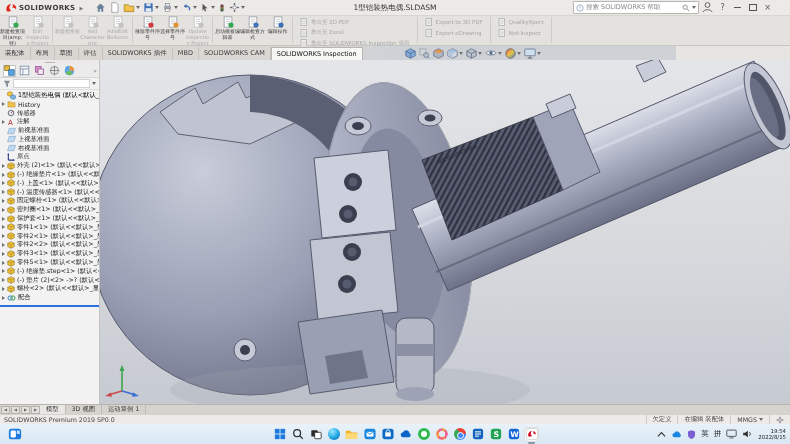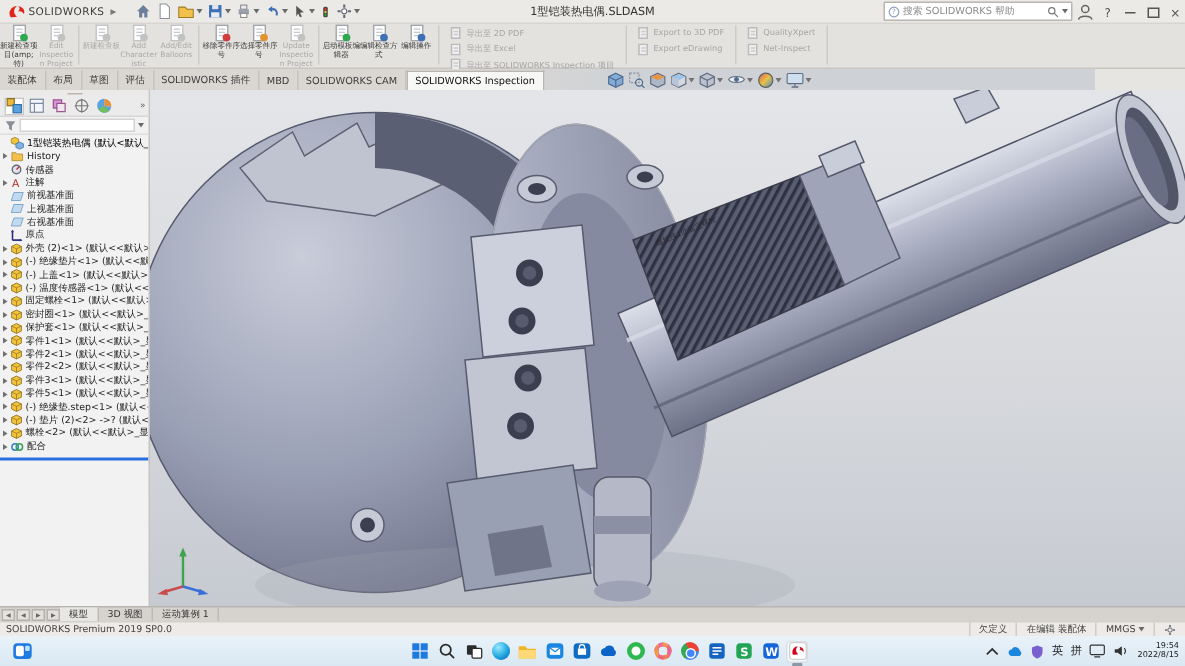--- a/index.html
+++ b/index.html
@@ -4,49 +4,49 @@
 <style>
   html,body{margin:0;padding:0}
   body{width:790px;height:444px;overflow:hidden;position:relative;background:#e7e5e2;
        font-family:"DejaVu Sans","Liberation Sans",sans-serif;-webkit-font-smoothing:antialiased}
   svg{display:block}
 
   
   #titlebar{position:absolute;left:0;top:0;width:790px;height:15px;background:#eceae7;
             border-bottom:1px solid #d8d5d1;display:flex;align-items:center;z-index:30}
   #logo{display:flex;align-items:center;gap:2px;margin-left:4px}
-  #logoname{font-size:7px;font-weight:normal;color:#3c3c3c;letter-spacing:.3px}
+  #logoname{font-size:7px;font-weight:bold;color:#3c3c3c;letter-spacing:.3px}
   #logoarrow{font-size:5px;color:#777;margin-left:2px}
   #qa{display:flex;align-items:center;gap:3px;margin-left:12px}
   .qico{height:12px;display:flex;align-items:center;gap:1px}
   .caret{width:0;height:0;border-top:3px solid #6a6a6a;border-left:2.5px solid transparent;border-right:2.5px solid transparent}
   #title{position:absolute;left:0;right:0;top:0;height:15px;display:flex;align-items:center;justify-content:center;
          font-size:7.5px;color:#333;pointer-events:none}
-  #tright{margin-left:auto;display:flex;align-items:flex-end;gap:2px;padding-right:0}
+  #tright{margin-left:auto;display:flex;align-items:flex-start;gap:2px;padding-right:16px}
   #search{width:120px;height:11px;background:#fff;border:1px solid #b9b6b2;display:flex;align-items:center;
           font-size:6.5px;color:#8a8a8a;padding:0 2px;gap:2px;border-radius:1px}
   #search .sbtext{flex:1;overflow:hidden;white-space:nowrap}
   .wbtn{width:13px;height:12px;display:flex;align-items:center;justify-content:center;font-size:8px;color:#555}
   .minbar{width:7px;height:0;border-bottom:1.5px solid #555}
   .restbox{width:6px;height:5px;border:1px solid #555}
 
   
   #ribbon{position:absolute;left:0;top:15px;width:790px;height:31px;background:#e4e2de;display:flex;
           border-bottom:1px solid #c9c6c2;box-sizing:border-box}
   .rbtn{width:25px;flex:none;display:flex;flex-direction:column;align-items:center;padding-top:1px;cursor:default}
   .rbtn .cap{font-size:5px;line-height:1.2;text-align:center;color:#3d3d3d;width:25px;word-break:break-word}
   .rbtn.dis .cap{color:#a9a9a9}
   .rsep{width:1px;background:#cfccc8;margin:2px 2px;flex:none}
   .expcol{display:flex;flex-direction:column;justify-content:flex-start;padding:3px 5px 0 5px;gap:2.5px;flex:none}
   .expitem{display:flex;align-items:center;gap:3px;font-size:5.5px;color:#a6a6a6;white-space:nowrap}
 
   
-  #tabsrow{position:absolute;left:0;top:46px;width:730px;height:14px;
+  #tabsrow{position:absolute;left:0;top:46px;width:676px;height:14px;
            background:linear-gradient(90deg,#dad7d3 0,#dad7d3 44%,#ced2d7 58%,#ced2d7 100%);
-           display:flex;align-items:flex-end}
+           display:flex;align-items:center}
   .ctab{font-size:6.5px;color:#3c3c3c;padding:0 5px;height:13px;display:flex;align-items:center;
         border-right:1px solid #c6c3bf;white-space:nowrap;box-sizing:border-box}
   .ctab.active{background:#f7f7f6;border:1px solid #b9b6b2;border-bottom:none;color:#111}
   #headsup{position:absolute;left:405px;top:1px;display:flex;gap:3px;align-items:center}
   .hico{height:12px;display:flex;align-items:center;gap:1px;opacity:.92}
 
   
   #panel{position:absolute;left:0;top:60px;width:100px;height:344px;background:#f2f2f3;
          border-right:1px solid #c6c3c0;box-sizing:border-box;overflow:hidden}
   #grip{height:4px;background:#eceae8;display:flex;align-items:center;justify-content:center}

